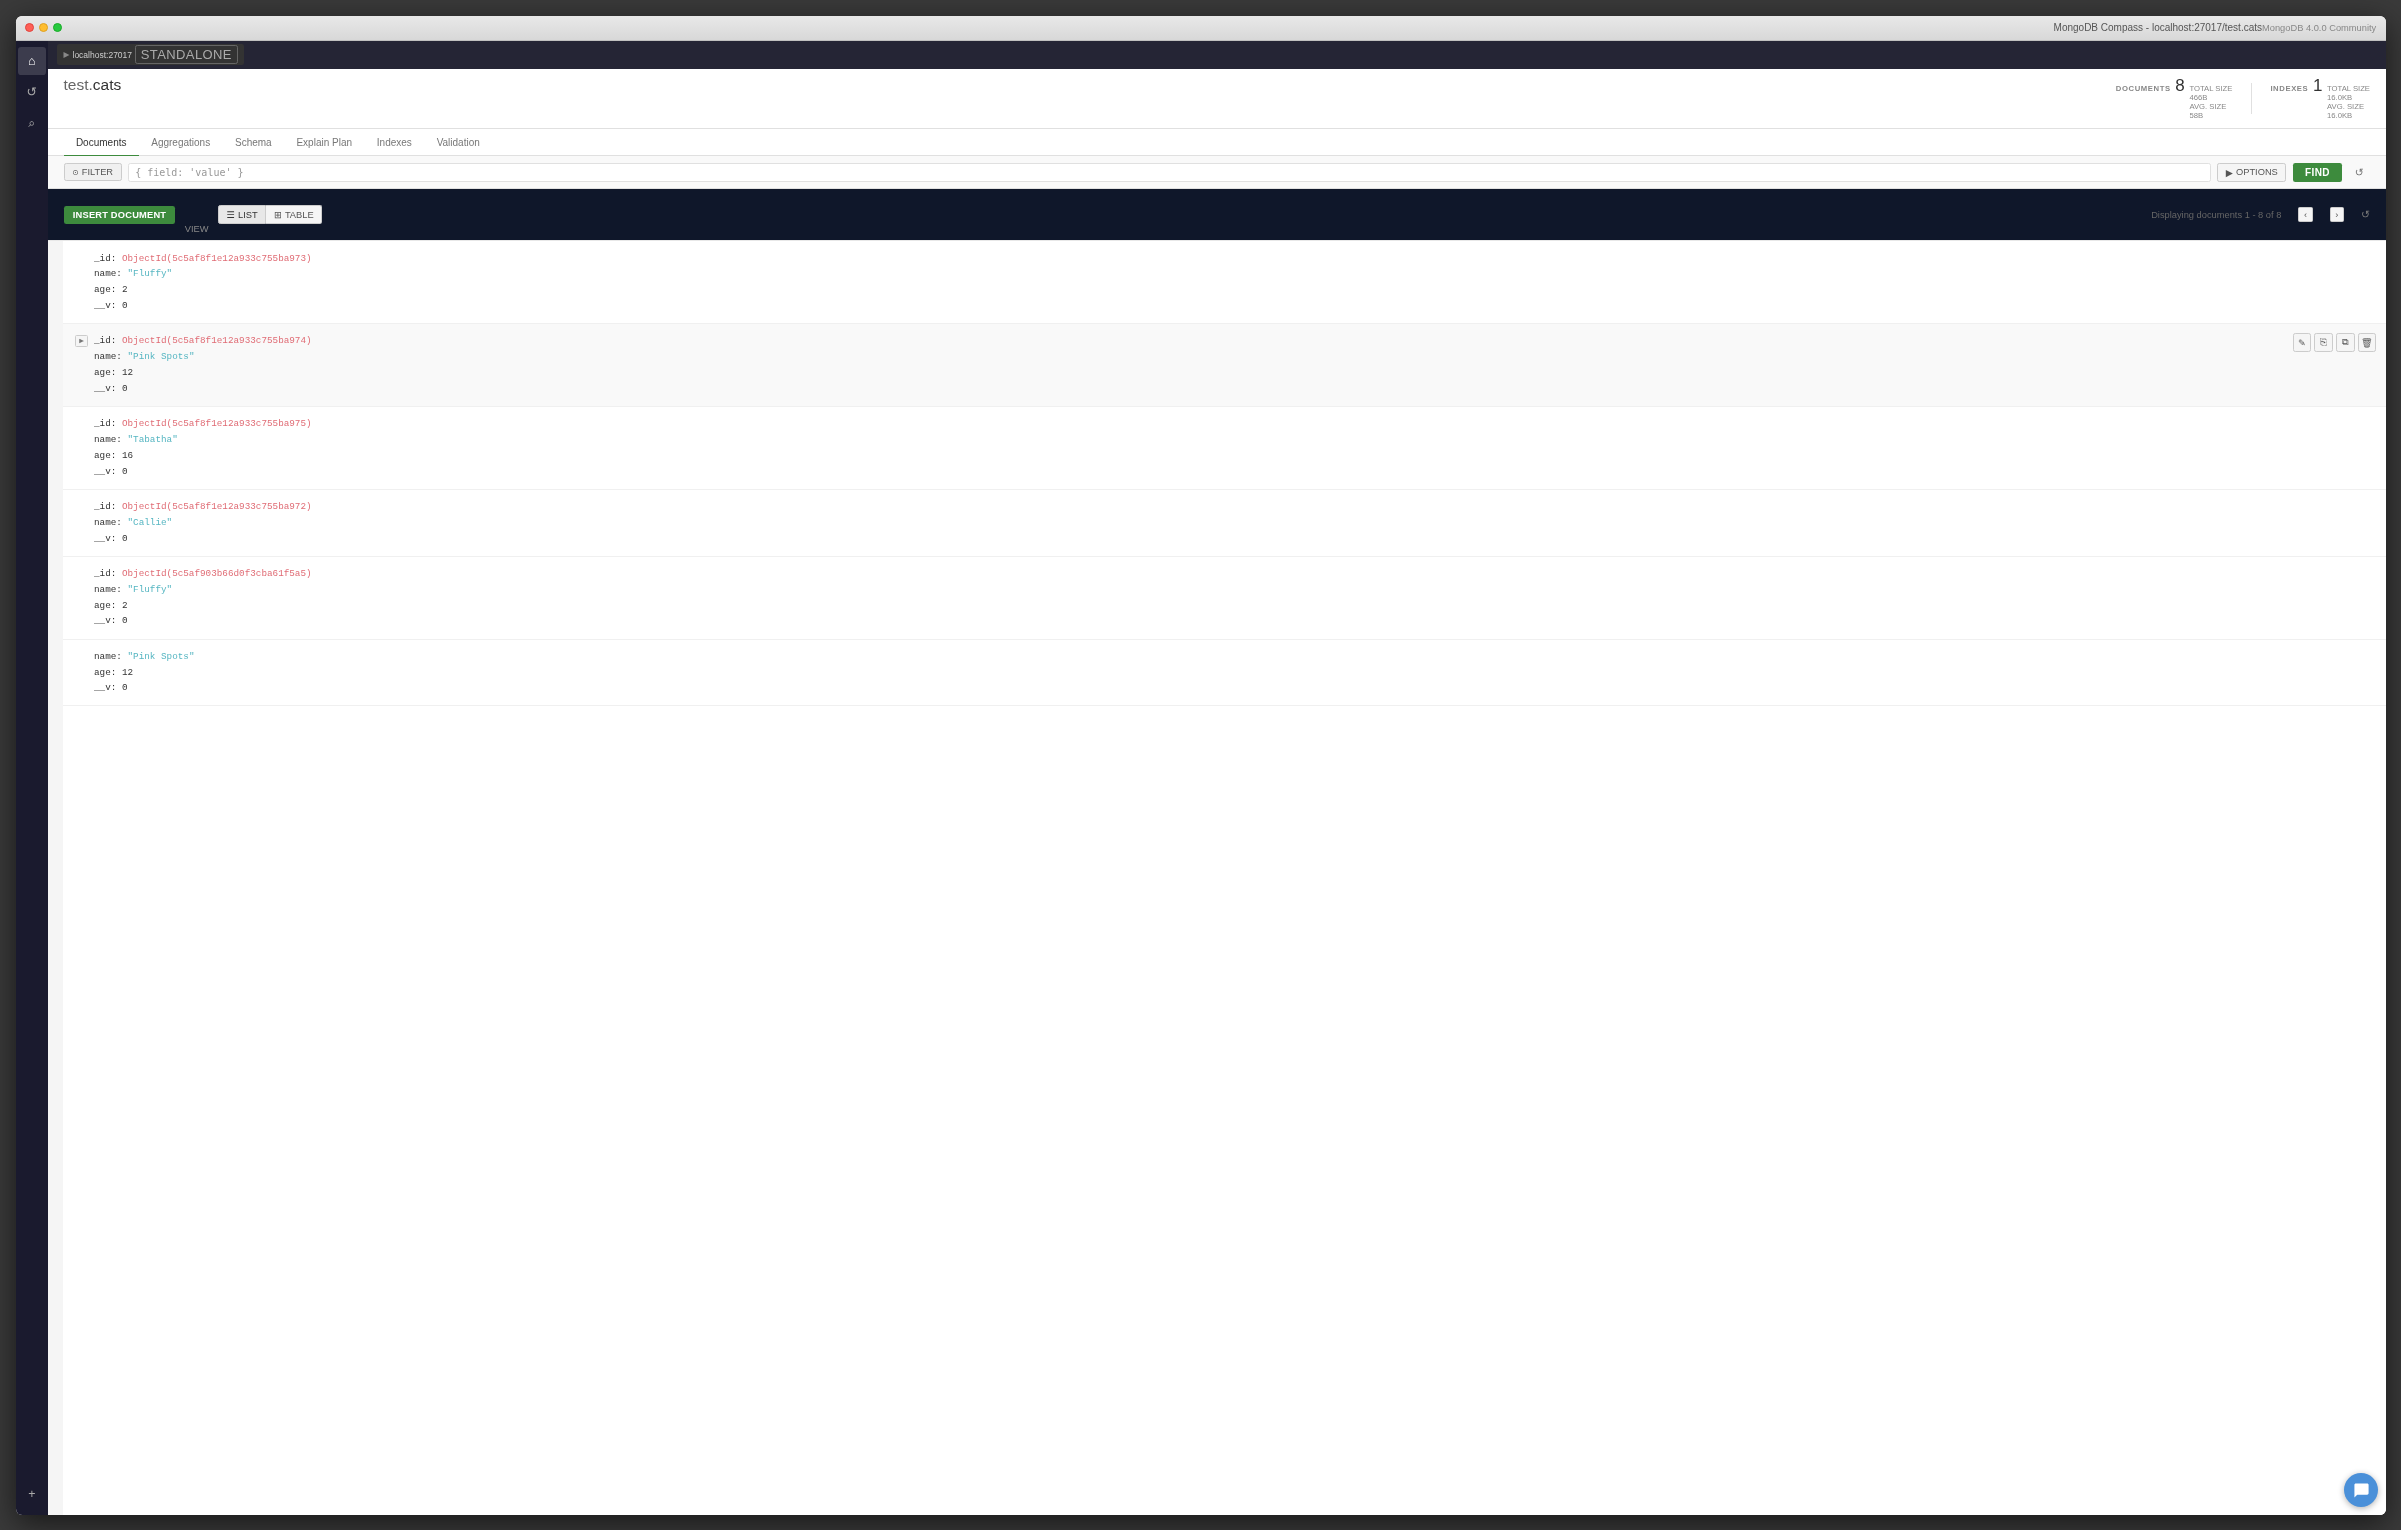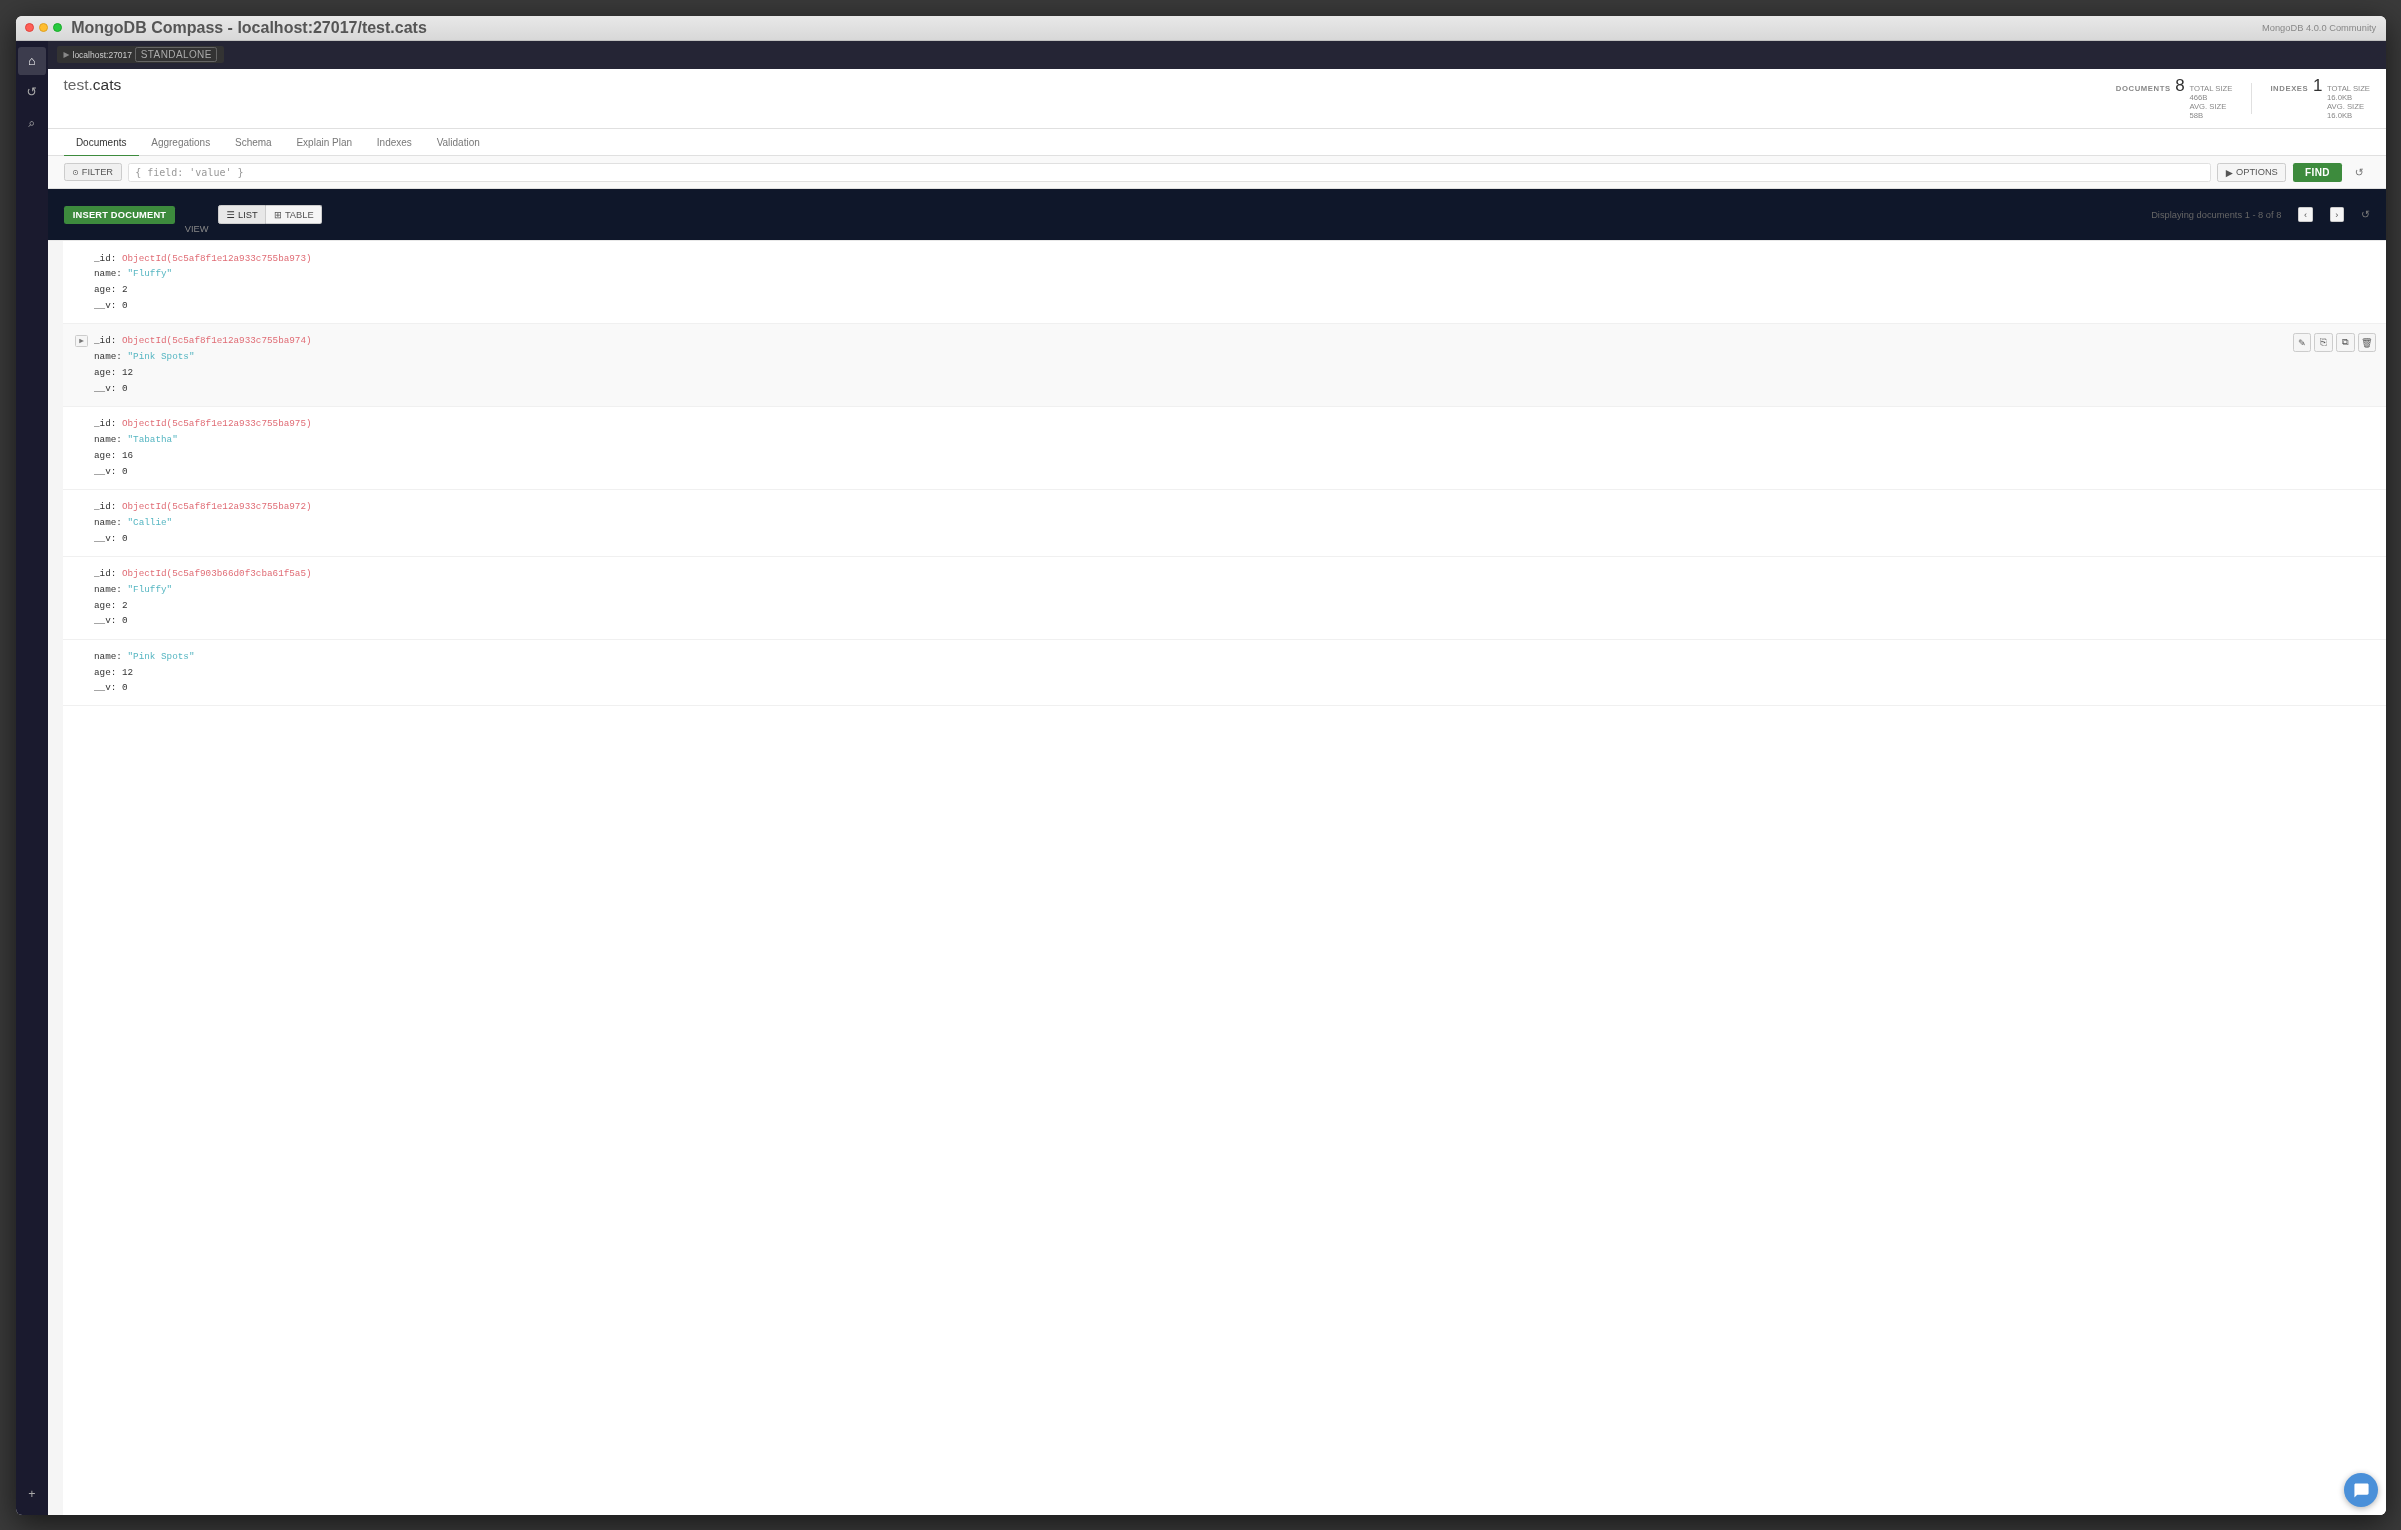--- a/index.html
+++ b/index.html
@@ -39,24 +39,24 @@
       height: 9.3px;
       border-radius: 50%;
     }
 
     .tl-close { background: #ff5f56; border: 0.8px solid #e0443e; }
     .tl-min { background: #ffbd2e; border: 0.8px solid #dea123; }
     .tl-max { background: #27c93f; border: 0.8px solid #1aab29; }
 
     .title-bar-text {
       flex: 1;
-      text-align: left;
-      font-size: 16px;
+      text-align: right;
+      font-size: 10px;
       color: #555;
-      font-weight: 700;
+      font-weight: 400;
     }
 
     .title-bar-right {
       font-size: 9.3px;
       color: #888;
     }
 
     
     .app-layout {
       display: flex;
@@ -120,21 +120,21 @@
       display: flex;
       align-items: center;
       gap: 3.1px;
     }
 
     .standalone-badge {
       border: 0.8px solid #666;
       color: #aaa;
       padding: 0.8px 4.6px;
       border-radius: 2.3px;
-      font-size: 10px;
+      font-size: 13px;
       text-transform: uppercase;
       letter-spacing: 0.4px;
     }
 
     
     .db-header {
       background: #fff;
       padding: 7.7px 15.5px;
       border-bottom: 0.8px solid #e0e0e0;
       display: flex;

